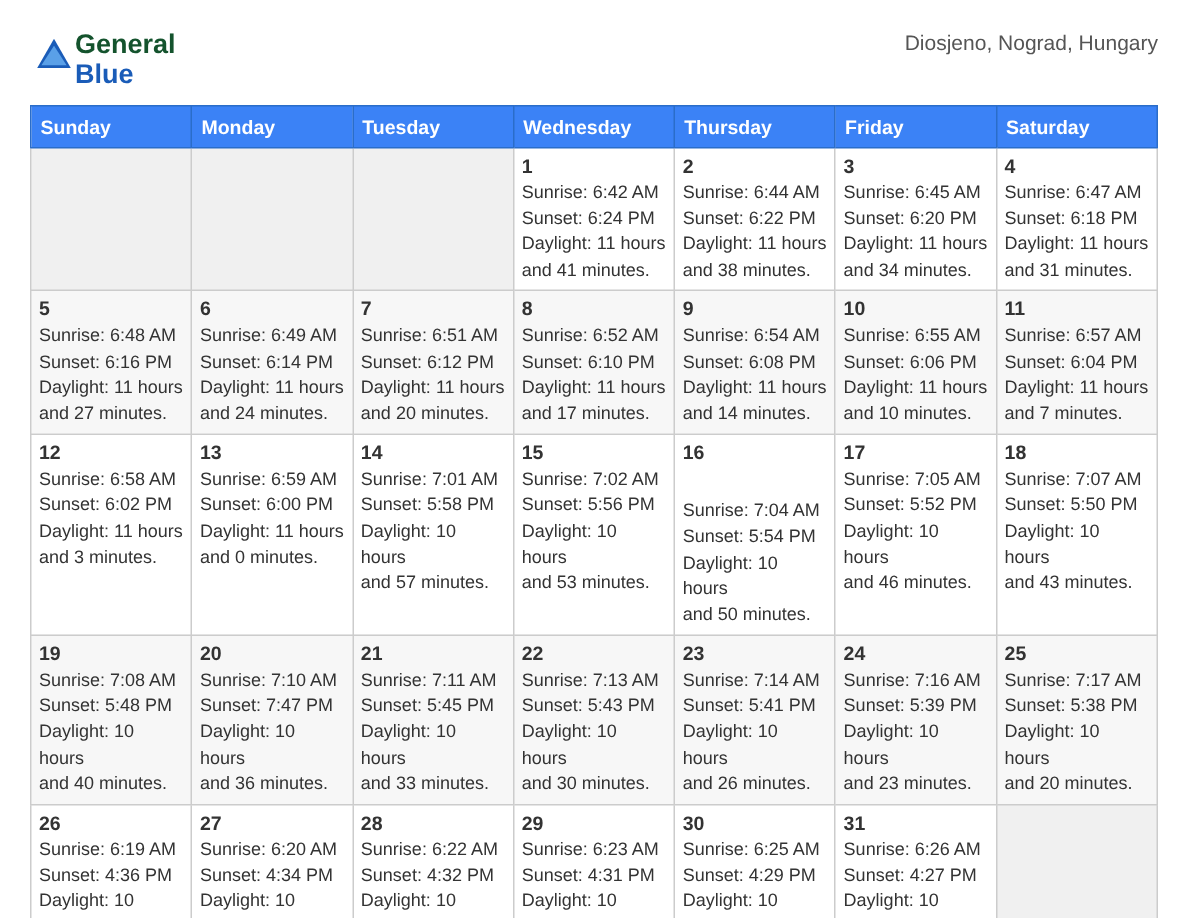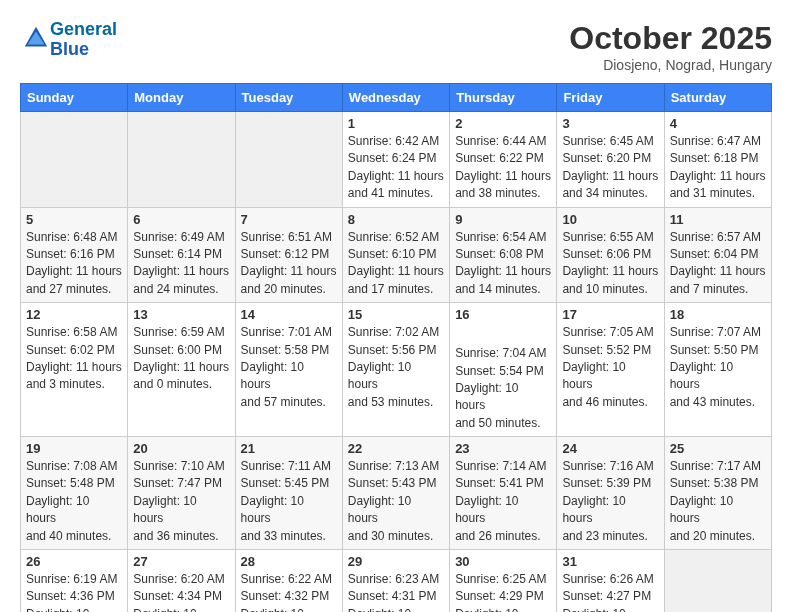--- a/index.html
+++ b/index.html
@@ -18,21 +18,21 @@
     }
     .logo {
       display: flex;
       align-items: center;
     }
     .logo-text {
       font-size: 18px;
       font-weight: bold;
       line-height: 1.1;
     }
-    .logo-general { color: #0369a1; }
+    .logo-general { color: #14532d; }
     .logo-blue { color: #1a5cb8; }
     .logo-icon {
       width: 28px;
       height: 28px;
       margin-left: 2px;
     }
     .title-block {
       text-align: right;
     }
     .month-title {
@@ -99,21 +99,20 @@
         <polygon points="15,3 27,24 3,24" fill="#1a5cb8"></polygon>
         <polygon points="15,8 24,22 6,22" fill="#5aa0e8"></polygon>
       </svg>
     </div>
     <div class="logo-text">
       <span class="logo-general">General</span><br>
       <span class="logo-blue">Blue</span>
     </div>
   </div>
   <div class="title-block">
-    <div class="month-title">October 2025</div>
     <div class="location">Diosjeno, Nograd, Hungary</div>
   </div>
 </div>
 
 <table class="calendar">
   <thead>
     <tr>
     <th>Sunday</th>
         <th>Monday</th>
         <th>Tuesday</th>

